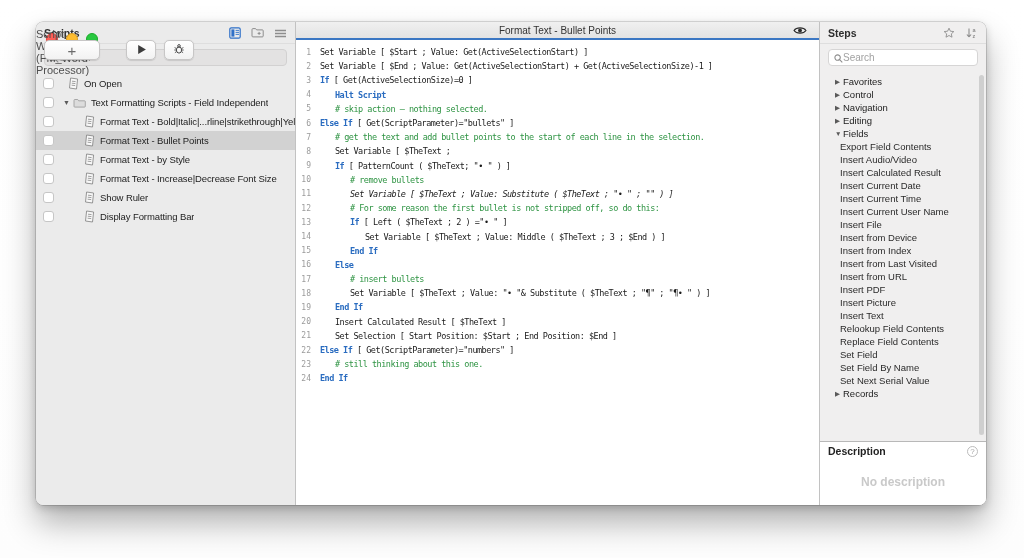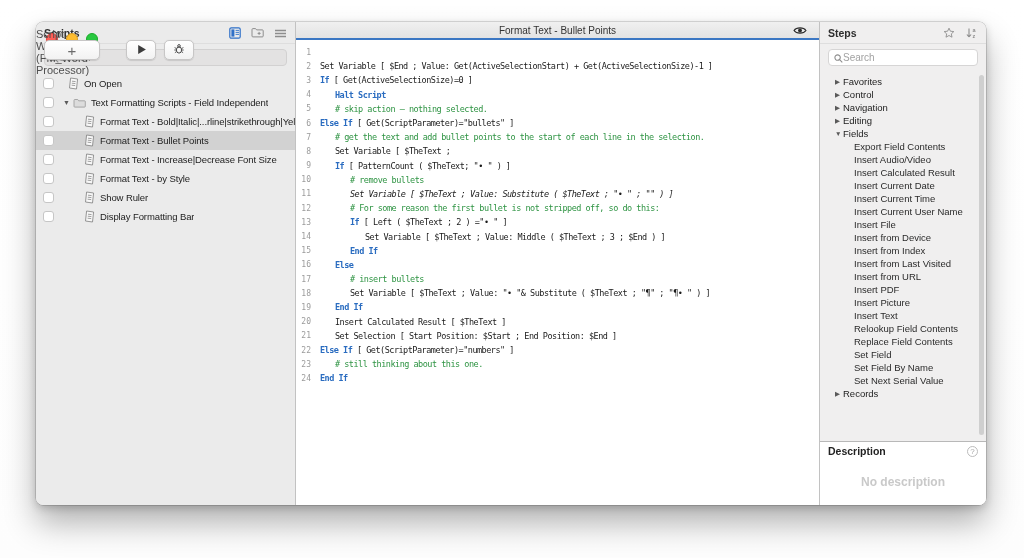--- a/index.html
+++ b/index.html
@@ -81,21 +81,21 @@
   .seg-k { color:#2a6cc0;font-weight:bold; }
   .seg-c { color:#2d9342; }
   .seg-t { color:#1a1a1a; }
   .gear { margin-left:3px; display:inline-flex; }
 
   
   .steps-list { flex:1; position:relative; overflow:hidden; padding-top:3px; }
   .grow { height:13px; display:flex; align-items:center; padding-left:15px; cursor:default; }
   .tri2 { font-size:6.5px; color:#5a5a5a; width:8px; flex:none; }
   .glabel { font-size:9.5px; color:#222; }
-  .gitem { height:13px; line-height:13px; padding-left:34px; font-size:9.5px; color:#2a2a2a;
+  .gitem { height:13px; line-height:13px; padding-left:20px; font-size:9.5px; color:#2a2a2a;
     white-space:nowrap; cursor:default; }
   .steps-scrollbar { position:absolute; right:2px; top:3px; bottom:6px; width:5px;
     background:#c9c9c9; border-radius:3px; opacity:.85; }
 
   .desc { flex:none; height:64px; background:#ffffff; border-top:1px solid #b8b8b8;
     display:flex; flex-direction:column; }
   .desc-header { display:flex; align-items:center; justify-content:space-between;
     padding:3px 8px 1px; font-size:10.5px; font-weight:bold; color:#222; }
   .qmark { width:11px; height:11px; border:1px solid #bcbcbc; border-radius:50%;
     color:#a8a8a8; font-size:8px; line-height:10px; text-align:center; font-weight:normal; }
@@ -250,32 +250,32 @@
             </div>
             <div class="srow">
               <span class="cbx"></span>
               <span class="sp" style="width: 30px;"></span>
               <span class="licon">
                 <svg width="11" height="13" viewBox="0 0 11 13">
                   <path d="M2.6 1 L9.6 2 L8.5 12 L1.5 11 Z" fill="#f7f7f7" stroke="#8a8a8a" stroke-width="0.9"></path>
                   <path d="M4 4.2 L7.6 4.6 M3.8 6.2 L7.4 6.6 M3.6 8.2 L7.2 8.6" stroke="#8a8a8a" stroke-width="0.8"></path>
                 </svg>
               </span>
+              <span class="slabel">Format Text - by Style</span>
+            </div>
+            <div class="srow">
+              <span class="cbx"></span>
+              <span class="sp" style="width: 30px;"></span>
+              <span class="licon">
+                <svg width="11" height="13" viewBox="0 0 11 13">
+                  <path d="M2.6 1 L9.6 2 L8.5 12 L1.5 11 Z" fill="#f7f7f7" stroke="#8a8a8a" stroke-width="0.9"></path>
+                  <path d="M4 4.2 L7.6 4.6 M3.8 6.2 L7.4 6.6 M3.6 8.2 L7.2 8.6" stroke="#8a8a8a" stroke-width="0.8"></path>
+                </svg>
+              </span>
               <span class="slabel">Format Text - Increase|Decrease Font Size</span>
-            </div>
-            <div class="srow">
-              <span class="cbx"></span>
-              <span class="sp" style="width: 30px;"></span>
-              <span class="licon">
-                <svg width="11" height="13" viewBox="0 0 11 13">
-                  <path d="M2.6 1 L9.6 2 L8.5 12 L1.5 11 Z" fill="#f7f7f7" stroke="#8a8a8a" stroke-width="0.9"></path>
-                  <path d="M4 4.2 L7.6 4.6 M3.8 6.2 L7.4 6.6 M3.6 8.2 L7.2 8.6" stroke="#8a8a8a" stroke-width="0.8"></path>
-                </svg>
-              </span>
-              <span class="slabel">Format Text - by Style</span>
             </div>
             <div class="srow">
               <span class="cbx"></span>
               <span class="sp" style="width: 30px;"></span>
               <span class="licon">
                 <svg width="11" height="13" viewBox="0 0 11 13">
                   <path d="M2.6 1 L9.6 2 L8.5 12 L1.5 11 Z" fill="#f7f7f7" stroke="#8a8a8a" stroke-width="0.9"></path>
                   <path d="M4 4.2 L7.6 4.6 M3.8 6.2 L7.4 6.6 M3.6 8.2 L7.2 8.6" stroke="#8a8a8a" stroke-width="0.8"></path>
                 </svg>
               </span>
@@ -301,20 +301,21 @@
           <span class="eye">
             <svg width="14" height="9" viewBox="0 0 14 9">
               <path d="M1 4.5 C3.5 1 10.5 1 13 4.5 C10.5 8 3.5 8 1 4.5 Z" fill="none" stroke="#2b2b2b" stroke-width="1.1"></path>
               <circle cx="7" cy="4.5" r="1.9" fill="#2b2b2b"></circle>
             </svg>
           </span>
         </div>
         <div class="code" id="code-area">
             <div class="crow">
               <span class="lnum">1</span>
+              <span class="ctext" style="padding-left: 4px;"><span class="seg-t">Set Variable [ $Start ; Value: Get(ActiveSelectionStart) ]</span></span>
             </div>
             <div class="crow">
               <span class="lnum">2</span>
               <span class="ctext" style="padding-left: 4px;"><span class="seg-t">Set Variable [ $End ; Value: Get(ActiveSelectionStart) + Get(ActiveSelectionSize)-1 ]</span></span>
             </div>
             <div class="crow">
               <span class="lnum">3</span>
               <span class="ctext" style="padding-left: 4px;"><span class="seg-k">If</span><span class="seg-t"> [ Get(ActiveSelectionSize)=0 ]</span></span>
             </div>
             <div class="crow">

